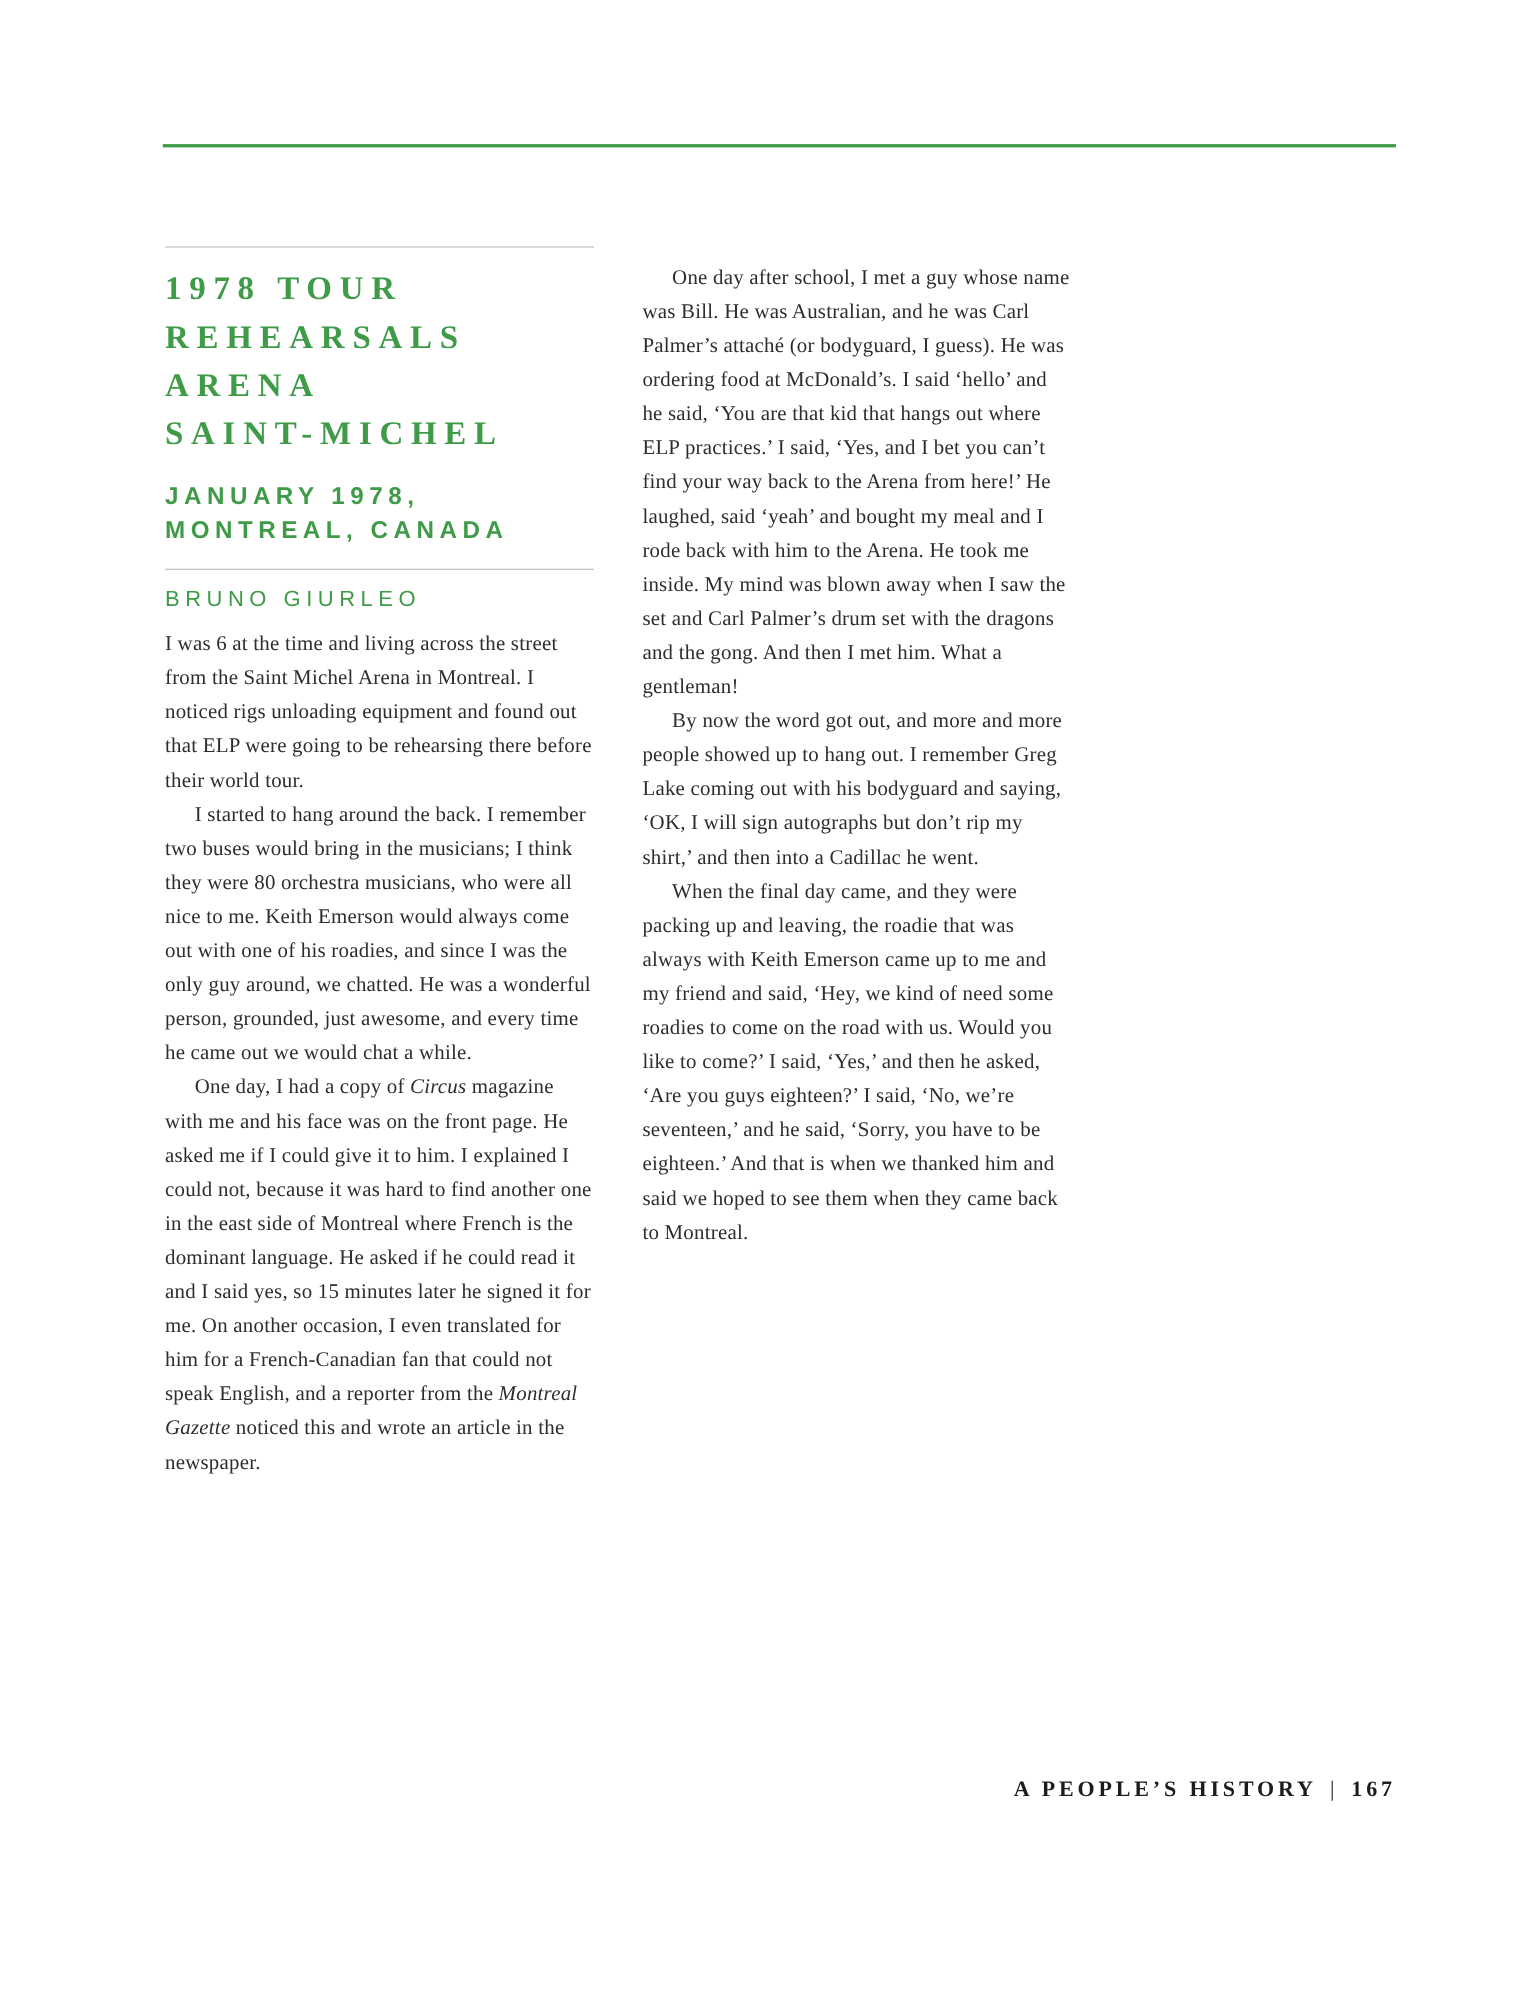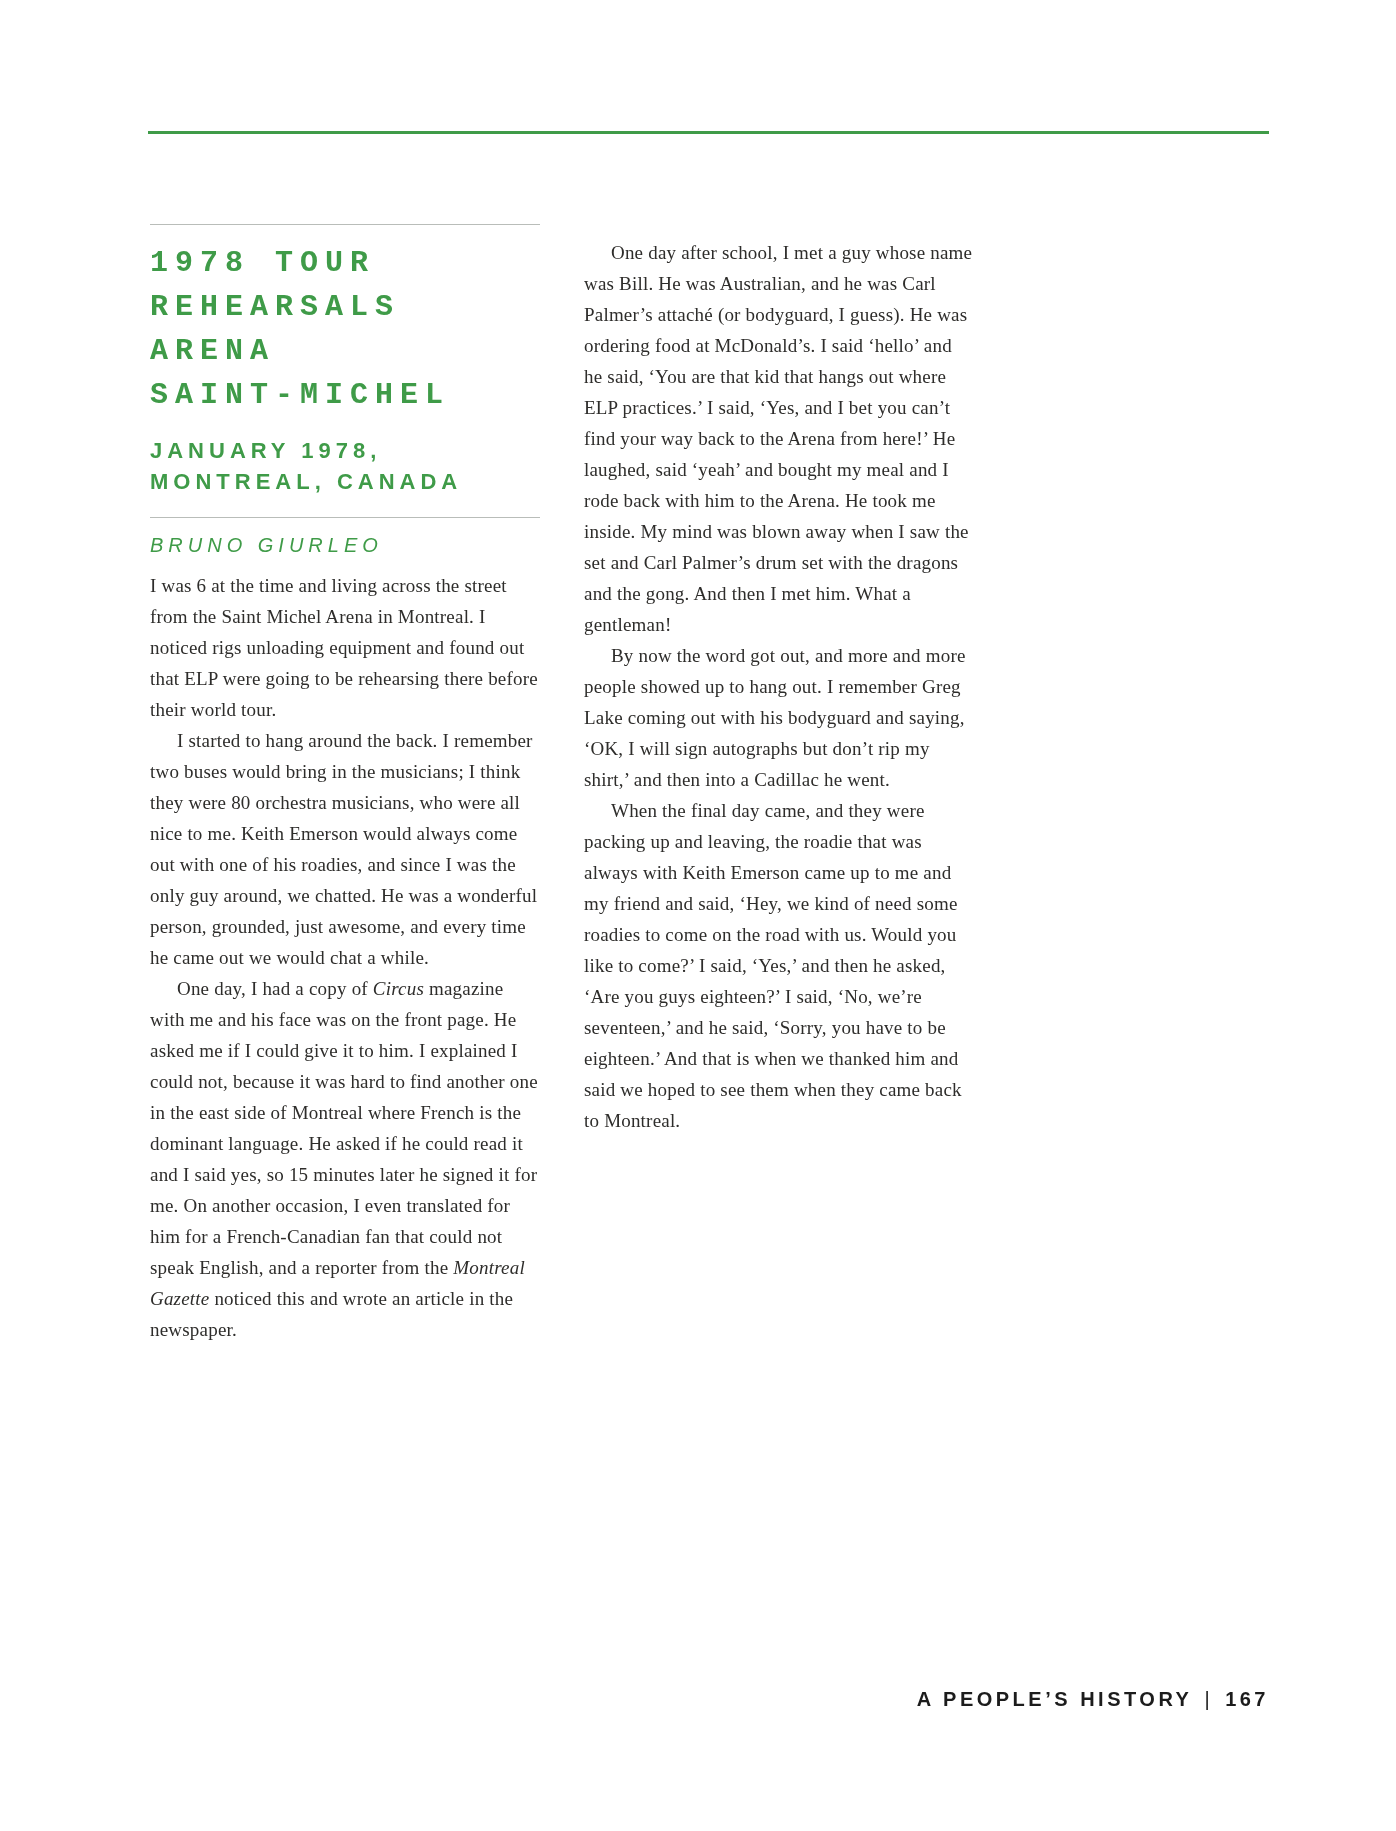--- a/index.html
+++ b/index.html
@@ -27,21 +27,21 @@
     width: 824px;
     display: flex;
     gap: 44px;
     align-items: flex-start;
   }
   .col { width: 390px; }
   .title {
     margin: 0;
     border-top: 1px solid var(--rule-light, #b9bdb9);
     padding-top: 16px;
-    font-family: Liberation Mono, monospace;
+    font-family: Liberation Serif, serif;
     font-weight: 700;
     font-size: 30px;
     line-height: 44px;
     letter-spacing: 7px;
     color: var(--green, #3f9b48);
   }
   .tline { display: block; white-space: nowrap; }
   .dateline {
     margin-top: 18px;
     font-family: "Liberation Sans", sans-serif;
@@ -54,38 +54,37 @@
     border-bottom: 1px solid var(--rule-light, #b9bdb9);
   }
   .dline { display: block; white-space: nowrap; }
   .byline {
     margin-top: 16px;
     font-family: "Liberation Sans", sans-serif;
     font-weight: 400;
     font-size: 20px;
     letter-spacing: 5px;
     color: var(--green, #3f9b48);
-    font-style: italic;
   }
   .paras { margin-top: 13px; }
   .para {
     margin: 0;
     font-size: 19px;
     line-height: 31px;
     letter-spacing: 0.2px;
     color: var(--body-text, #2e2d2b);
     text-align: left;
   }
   .para.indent { text-indent: 27px; }
   .ital { font-style: italic; margin-top: 16px; }
   .footer {
     position: absolute;
-    top: 1688px;
+    top: 1616px;
     right: 127px;
-    font-family: Liberation Sans, sans-serif;
+    font-family: Liberation Serif, serif;
     font-weight: 700;
     font-size: 20px;
     letter-spacing: 3.5px;
     color: var(--footer-text, #1c1c1c);
     white-space: nowrap;
     margin-left: 44px;
   }
   .footer .sep { margin: 0 12px; font-weight: 400; }
 </style>
 </head>

